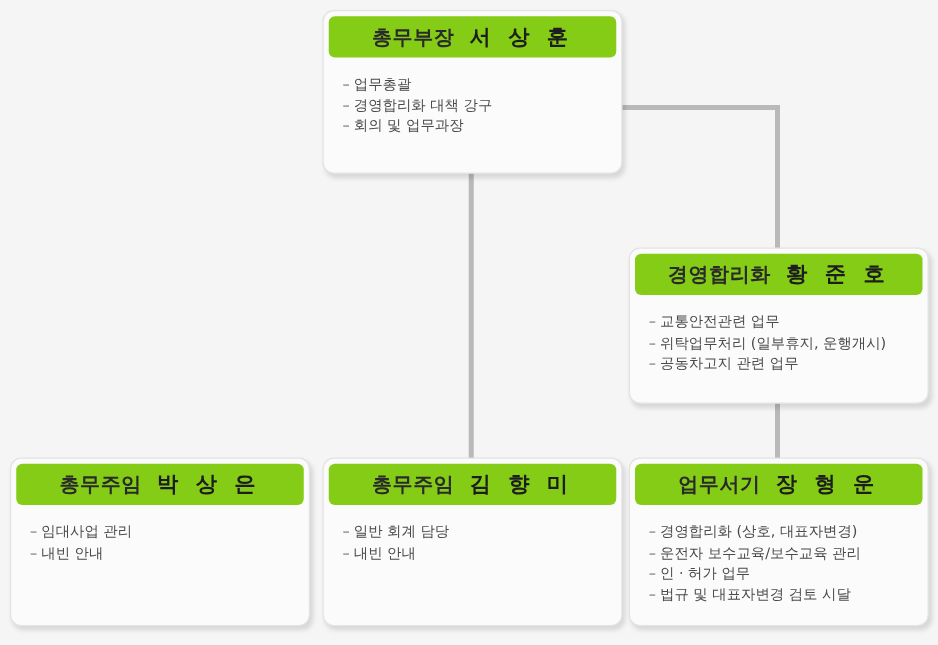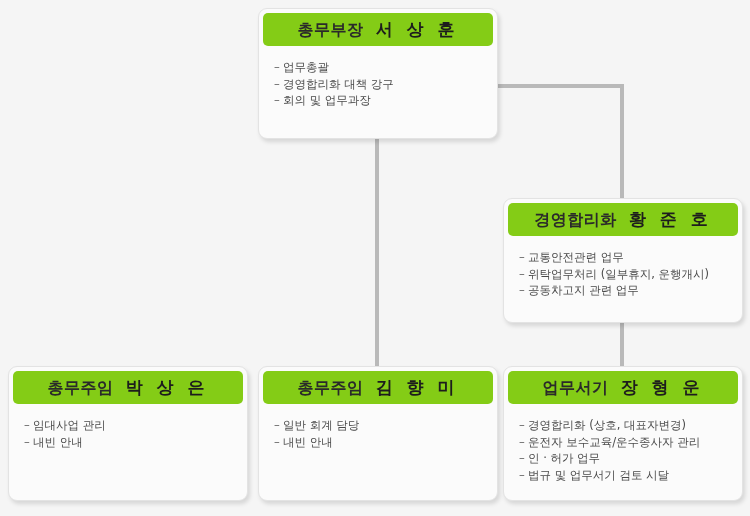--- a/index.html
+++ b/index.html
@@ -156,20 +156,20 @@
   </div>
 
   <div class="node" style="left:503px; top:366px; width:240px; height:135px;">
     <div class="node-header">
       <span class="node-title">업무서기</span>
       <span class="node-person">장 형 운</span>
     </div>
     <div class="node-body">
       <ul class="bullet-list">
         <li><span class="bullet-dash">–</span><span>경영합리화 (상호, 대표자변경)</span></li>
-        <li><span class="bullet-dash">–</span><span>운전자 보수교육/운수종사자 관리</span></li>
+        <li><span class="bullet-dash">–</span><span>운전자 보수교육/보수교육 관리</span></li>
         <li><span class="bullet-dash">–</span><span>인 · 허가 업무</span></li>
-        <li><span class="bullet-dash">–</span><span>법규 및 업무서기 검토 시달</span></li>
+        <li><span class="bullet-dash">–</span><span>법규 및 대표자변경 검토 시달</span></li>
       </ul>
     </div>
   </div>
 
 </div>
 
 </body></html>

